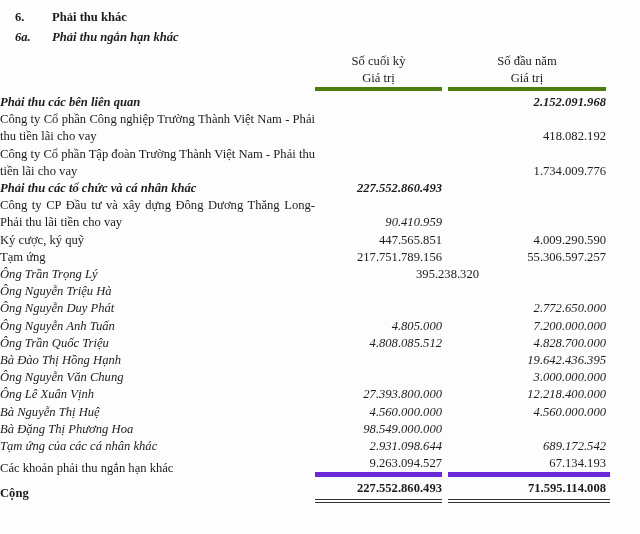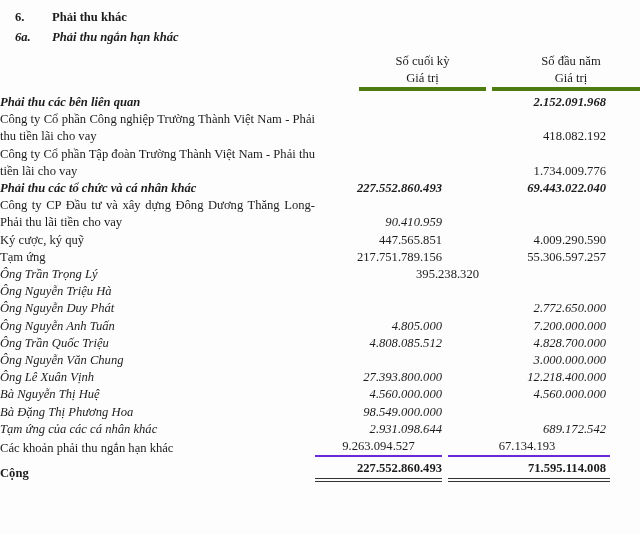--- a/index.html
+++ b/index.html
@@ -20,27 +20,27 @@
   .it{font-style:italic;}
   .rg{font-style:normal;font-weight:normal;}
 
   
   .row{display:flex;align-items:flex-end;line-height:17.2px;}
   .c-label{flex:0 0 315px;text-align:justify;}
   .c-v1{flex:0 0 127px;text-align:right;}
   .c-v2{flex:0 0 162px;margin-left:6px;text-align:right;padding-right:4px;box-sizing:border-box;}
 
   
-  .thead{margin-top:6px;margin-bottom:3px;align-items:flex-end;margin-left:44px;}
+  .thead{margin-top:6px;margin-bottom:3px;align-items:flex-end;}
   .th{text-align:center;}
   .th .l1{line-height:17px;}
   .th .l2{line-height:17px;border-bottom:4px solid #4d7c0f;font-family:Liberation Serif, serif;}
 
   
-  .ul1{border-bottom:2px solid #6d28d9;text-align:center;}
+  .ul1{border-bottom:5px solid #6d28d9;}
   .ul2{border-bottom:4px double #333;}
   .total-row{margin-top:1px;}
   .total-row .c-v1,.total-row .c-v2{padding-top:2px;padding-bottom:1px;}
 </style>
 </head>
 <body>
 
 <div class="page">
 
   <div class="sec-head">
@@ -78,21 +78,20 @@
 
   <div class="row">
     <div class="c-label rg">Công ty Cổ phần Tập đoàn Trường Thành Việt Nam - Phải thu tiền lãi cho vay</div>
     <div class="c-v1 rg"></div>
     <div class="c-v2 rg">1.734.009.776</div>
   </div>
 
   <div class="row">
     <div class="c-label bi">Phải thu các tổ chức và cá nhân khác</div>
     <div class="c-v1 bi">227.552.860.493</div>
-    <div class="c-v2 bi">69.443.022.040</div>
   </div>
 
   <div class="row">
     <div class="c-label rg">Công ty CP Đầu tư và xây dựng Đông Dương Thăng Long- Phải thu lãi tiền cho vay</div>
     <div class="c-v1 it">90.410.959</div>
     <div class="c-v2 rg"></div>
   </div>
 
 
   <div class="row">
@@ -130,20 +129,25 @@
     <div class="c-v1 it">4.805.000</div>
     <div class="c-v2 it">7.200.000.000</div>
   </div>
 
   <div class="row">
     <div class="c-label it">Ông Trần Quốc Triệu</div>
     <div class="c-v1 it">4.808.085.512</div>
     <div class="c-v2 it">4.828.700.000</div>
   </div>
 
+  <div class="row">
+    <div class="c-label it">Bà Đào Thị Hồng Hạnh</div>
+    <div class="c-v1 it"></div>
+    <div class="c-v2 it">19.642.436.395</div>
+  </div>
 
   <div class="row">
     <div class="c-label it">Ông Nguyễn Văn Chung</div>
     <div class="c-v1 it"></div>
     <div class="c-v2 it">3.000.000.000</div>
   </div>
 
   <div class="row">
     <div class="c-label it">Ông Lê Xuân Vịnh</div>
     <div class="c-v1 it">27.393.800.000</div>

